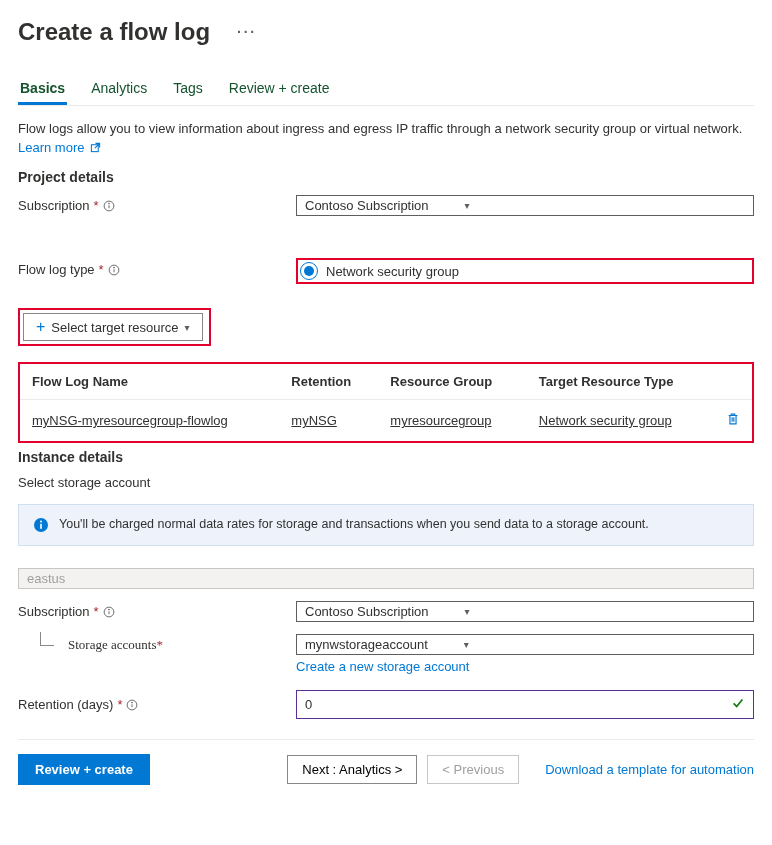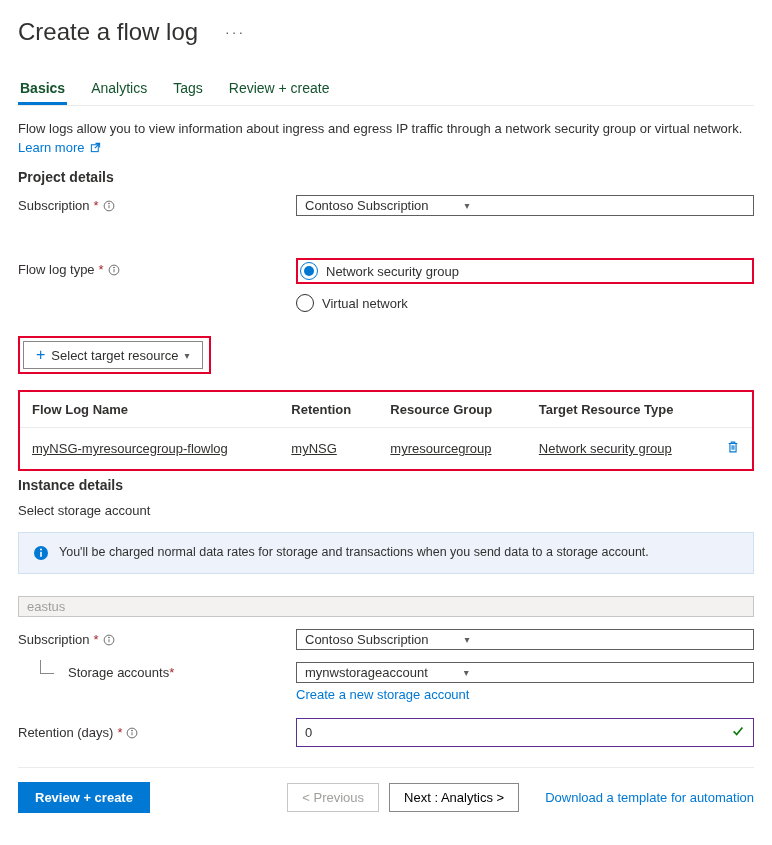--- a/index.html
+++ b/index.html
@@ -7,21 +7,21 @@
     margin: 0;
     padding: 18px;
     font-family: "Segoe UI", -apple-system, sans-serif;
     font-size: 13px;
     color: #323130;
     background: #fff;
     width: 772px;
   }
   h1 {
     font-size: 24px;
-    font-weight: 400;
+    font-weight: 700;
     margin: 0 0 34px 0;
     display: flex;
     align-items: center;
     gap: 27px;
   }
   .dots { font-size: 14px; color: #605e5c; letter-spacing: 2px; cursor: pointer; }
   .tabs {
     border-bottom: 1px solid #edebe9;
     display: flex;
     gap: 22px;
@@ -120,21 +120,21 @@
     display: flex; align-items: center; margin-bottom: 4px;
   }
   .tree-corner {
     width: 14px; height: 14px;
     border-left: 1px solid #8a8886;
     border-bottom: 1px solid #8a8886;
     margin-left: 22px; margin-right: 14px;
     margin-top: -12px;
   }
   .storage-label-col {
-    width: 228px; display: flex; align-items: center; font-size: 13px;
+    width: 228px; display: flex; align-items: center; font-size: 13px; font-family: Liberation Serif, serif;
   }
   .sublink-row {
     margin-left: 278px;
     margin-bottom: 16px;
   }
   .text-input {
     width: 100%;
     border: 1px solid #605e5c;
     padding: 5px 8px;
     font-size: 13px;
@@ -242,24 +242,20 @@
     </span>
   </div>
   <div class="control-col">
     <div class="radio-group">
       <span class="highlight-box radio-highlight">
         <label class="radio-row">
           <span class="radio checked"></span>
           <span>Network security group</span>
         </label>
       </span>
-      <label class="radio-row">
-        <span class="radio"></span>
-        <span>Virtual network</span>
-      </label>
     </div>
   </div>
 </div>
 
 <div style="margin-top:24px;">
   <span class="highlight-box">
     <span class="dropdown-btn">
       <span class="plus-icon">+</span>
       <span>Select target resource</span>
       <span class="chev-down">▾</span>
@@ -375,19 +371,19 @@
             <path d="M3 8.5 L6.5 12 L13 4"></path>
           </svg>
       </span>
     </div>
   </div>
 </div>
 
 <div class="footer">
   <button class="btn primary">Review + create</button>
   <div style="flex:1"></div>
+  <button class="btn">Next : Analytics &gt;</button>
   <button class="btn disabled">&lt; Previous</button>
-  <button class="btn">Next : Analytics &gt;</button>
   <a class="link footer-link">Download a template for automation</a>
 </div>
 
 
 
 
 </body></html>

